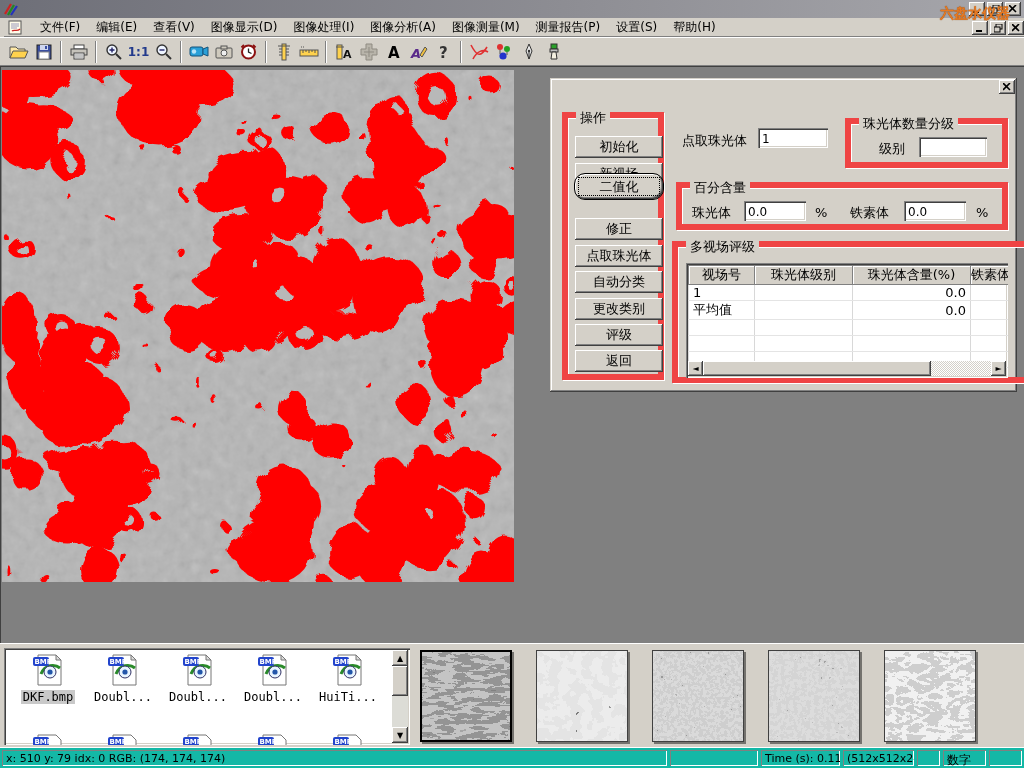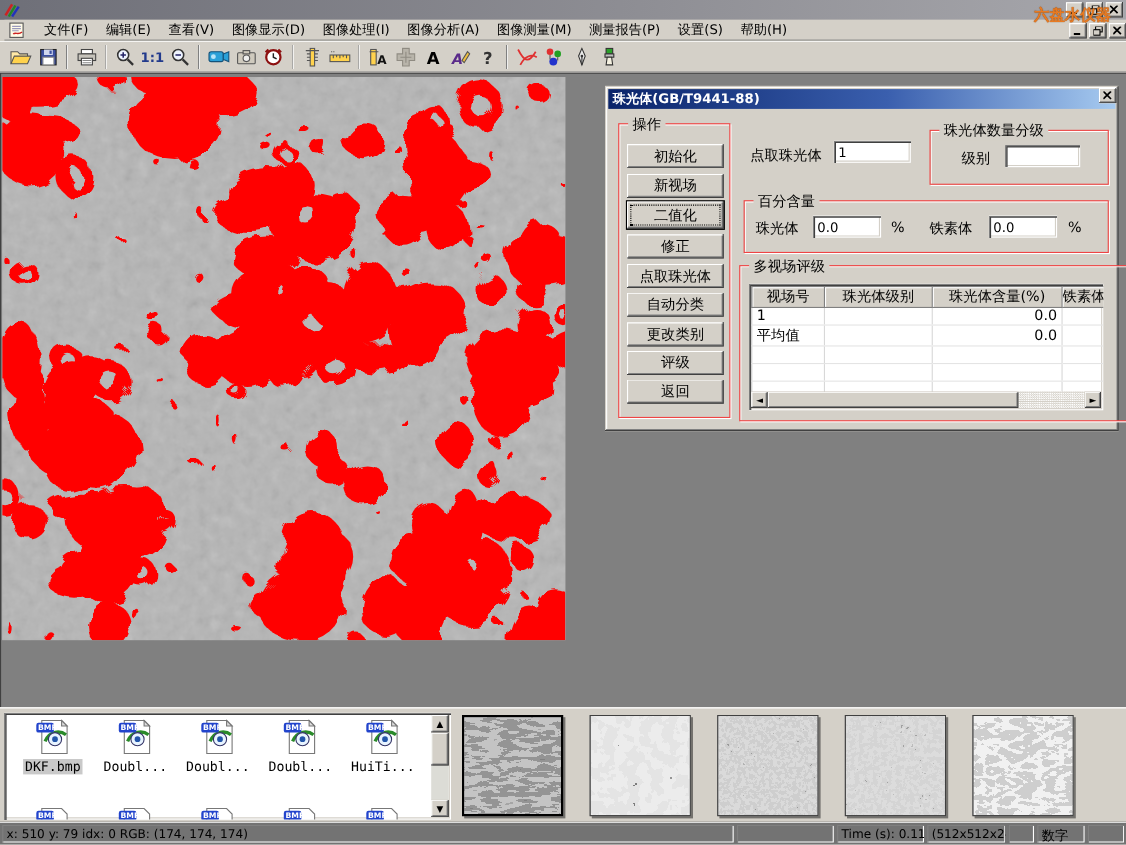--- a/index.html
+++ b/index.html
@@ -42,21 +42,21 @@
   
   #dialog { position:absolute; left:550px; top:78px; width:467px; height:314px; background:#d4d0c8;
     box-shadow: inset -1px -1px 0 #404040, inset 1px 1px 0 #d4d0c8, inset -2px -2px 0 #808080, inset 2px 2px 0 #ffffff; }
   #dialog-title { position:absolute; left:3px; top:3px; right:3px; height:18px;
     background:linear-gradient(90deg,#0a246a,#3a5fae 55%,#a6caf0); display:flex; align-items:center; padding-left:4px; }
   #dialog-title .dlg-title-text { color:#fff; font-weight:bold; font-size:12px; }
   #dialog-close { position:absolute; right:2px; top:2px; width:16px; height:14px; background:#d4d0c8;
     display:flex; align-items:center; justify-content:center;
     box-shadow: inset -1px -1px 0 #404040, inset 1px 1px 0 #ffffff, inset -2px -2px 0 #808080; }
 
-  .groupbox { position:absolute; border:1px solid #ef4444; box-shadow: inset 1px 1px 0 #ffffff, 1px 1px 0 #ffffff; }
+  .groupbox { position:absolute; border:6px solid #ef4444; box-shadow: inset 1px 1px 0 #ffffff, 1px 1px 0 #ffffff; }
   .groupbox .legend { position:absolute; top:-9px; left:8px; background:#d4d0c8; padding:0 4px; font-size:13px; white-space:nowrap; }
 
   .btn { position:absolute; left:7px; width:88px; height:22px; background:#d4d0c8; font-size:13px;
     display:flex; align-items:center; justify-content:center; white-space:nowrap;
     box-shadow: inset -1px -1px 0 #404040, inset 1px 1px 0 #ffffff, inset -2px -2px 0 #808080, inset 2px 2px 0 #d4d0c8; }
   .btn.focused { outline:1px solid #000; }
   .btn.focused::after { content:""; position:absolute; left:3px; top:3px; right:3px; bottom:3px; border:1px dotted #000; }
 
   .dlg-label { position:absolute; font-size:13px; white-space:nowrap; }
   .field { position:absolute; height:20px; background:#fff; border:none; outline:none; font-size:12px; padding:2px 0 0 4px;
@@ -93,21 +93,21 @@
     display:flex; align-items:center; justify-content:center;
     box-shadow: inset -1px -1px 0 #404040, inset 1px 1px 0 #ffffff, inset -2px -2px 0 #808080; }
   #filelist-scroll .sb-thumb { position:absolute; left:0; top:16px; width:16px; height:30px; background:#d4d0c8;
     box-shadow: inset -1px -1px 0 #404040, inset 1px 1px 0 #ffffff, inset -2px -2px 0 #808080; }
 
   .thumb { position:absolute; top:7px; width:92px; height:92px; overflow:hidden; border:1px solid #404040;
     box-shadow:2px 2px 0 rgba(0,0,0,0.45); background:#999; }
   .thumb.first { border:2px solid #000; }
 
   
-  #statusbar { position:absolute; left:0; top:747px; width:1024px; height:21px; background:#737373;
+  #statusbar { position:absolute; left:0; top:747px; width:1024px; height:21px; background:#14b8a6;
     box-shadow: inset 0 1px 0 #ffffff; }
   .spanel { position:absolute; top:3px; height:16px; font-size:11px; padding:2px 4px 0 4px; white-space:nowrap; overflow:hidden;
     box-shadow: inset 1px 1px 0 #808080, inset -1px -1px 0 #ffffff; }
 </style>
 </head>
 <body>
 
 <div id="screen">
 
   <div id="titlebar">
@@ -587,34 +587,31 @@
             <ellipse cx="274.2" cy="47.3" rx="5.2" ry="2.7" fill="#ff0000"></ellipse>
             <ellipse cx="69.8" cy="329.0" rx="2.5" ry="1.6" fill="#ff0000"></ellipse>
             <ellipse cx="381.0" cy="483.0" rx="4.8" ry="4.1" fill="#ff0000"></ellipse>
             <ellipse cx="136.5" cy="217.1" rx="5.1" ry="5.1" fill="#ff0000"></ellipse>
           </g>
       </svg>
     </div>
   </div>
 
   <div id="dialog">
-    <div id="dialog-title">
-      <span class="dlg-title-text">珠光体(GB/T9441-88)</span>
-    </div>
     <div id="dialog-close">
       <svg width="8" height="8" viewBox="0 0 8 8">
           <path d="M0 0 L7 7 M7 0 L0 7" stroke="#000" stroke-width="1.6"></path>
         </svg>
     </div>
 
     <div class="groupbox" style="left:12px; top:34px; width:102px; height:268px;">
       <span class="legend">操作</span>
       <div class="btn" style="top:18px;">初始化</div>
       <div class="btn" style="top:45px;">新视场</div>
-      <div class="btn focused" style="top:70px; height:25px;">二值化</div>
+      <div class="btn focused" style="top:56px; height:25px;border-radius:10px;">二值化</div>
       <div class="btn" style="top:100px;">修正</div>
       <div class="btn" style="top:127px;">点取珠光体</div>
       <div class="btn" style="top:153px;">自动分类</div>
       <div class="btn" style="top:180px;">更改类别</div>
       <div class="btn" style="top:206px;">评级</div>
       <div class="btn" style="top:232px;">返回</div>
     </div>
 
     <span class="dlg-label" style="left:132px; top:54px;">点取珠光体</span>
     <input class="field" style="left: 208px; top: 50px; width: 70px;" value="1">

